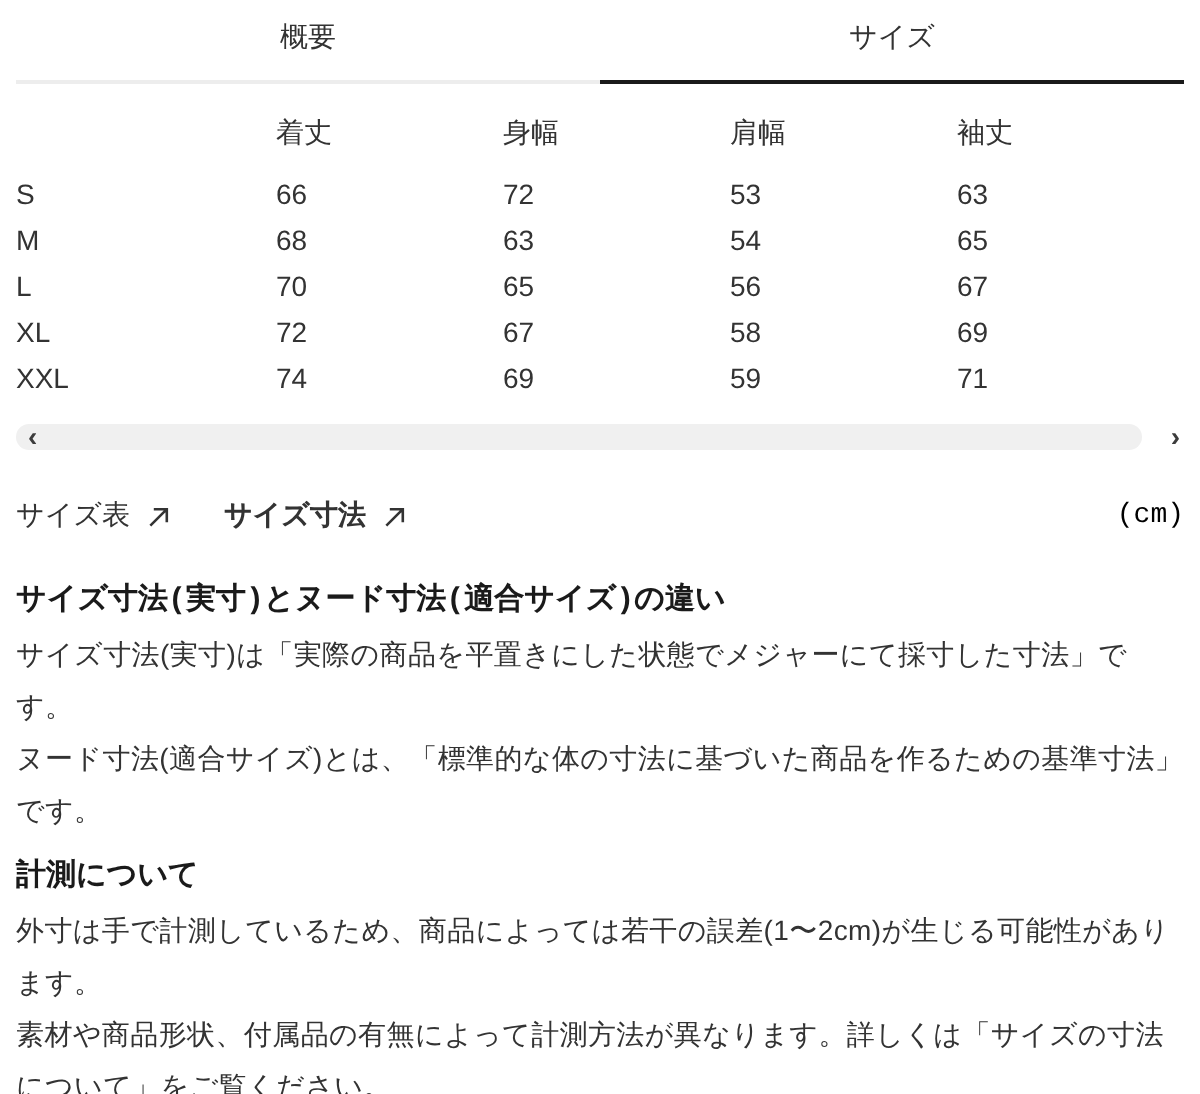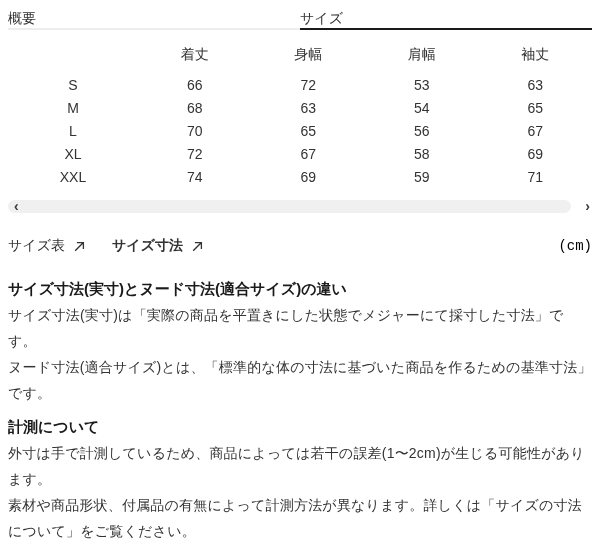--- a/index.html
+++ b/index.html
@@ -7,32 +7,32 @@
   body {
     width: 600px; height: 547px; overflow: hidden;
     background: #ffffff; color: #333333;
     font-family: "Liberation Sans", "DejaVu Sans", sans-serif;
   }
   .page { padding: 0 8px; }
 
   
   .tabs { display: flex; }
   .tab {
-    flex: 1; cursor: pointer;
+    flex: 1; text-align: center; cursor: pointer;
     font-size: 14px; color: #333;
-    padding: 10px 0 0;
+    padding: 10px 0 12px;
     border-bottom: 2px solid #ededed;
   }
   .tab.active { border-bottom-color: #1a1a1a; }
 
   
   .size-table { display: table; width: 100%; table-layout: fixed; margin-top: 16px; }
   .tr { display: table-row; }
   .td {
-    display: table-cell; text-align: center; vertical-align: middle;
+    display: table-cell; text-align: left; vertical-align: middle;
     font-size: 14px; color: #333; height: 23px;
   }
   .thead .td { height: 26px; padding-bottom: 9px; }
   .col-size { width: 130px; }
 
   
   .scroller { display: flex; align-items: center; margin-top: 11px; }
   .scroll-track {
     flex: 1; height: 13px; border-radius: 7px; background: #f0f0f0;
     display: flex; align-items: center; padding-left: 6px; cursor: pointer;
@@ -49,21 +49,21 @@
     display: inline-flex; align-items: center; gap: 8px;
     font-size: 14px; color: #333; text-decoration: none; cursor: pointer;
   }
   .text-link + .text-link { margin-left: 26px; font-weight: bold; }
   .ext-icon { display: inline-block; }
   .unit { margin-left: auto; font-size: 14px; color: #000000; font-family: Liberation Mono, monospace; }
 
   
   .section h3 {
     font-size: 15px; font-weight: bold; color: #1a1a1a;
-    line-height: 18px; margin: 25px 0 4px;
+    line-height: 18px; margin: 25px 0 4px; font-family: Liberation Mono, monospace;
   }
   .section.second h3 { margin-top: 12px; }
   .section p {
     font-size: 14px; line-height: 26px; margin: 0; color: #333;
     letter-spacing: 0.2px;
   }
 </style>
 </head>
 <body>
 

